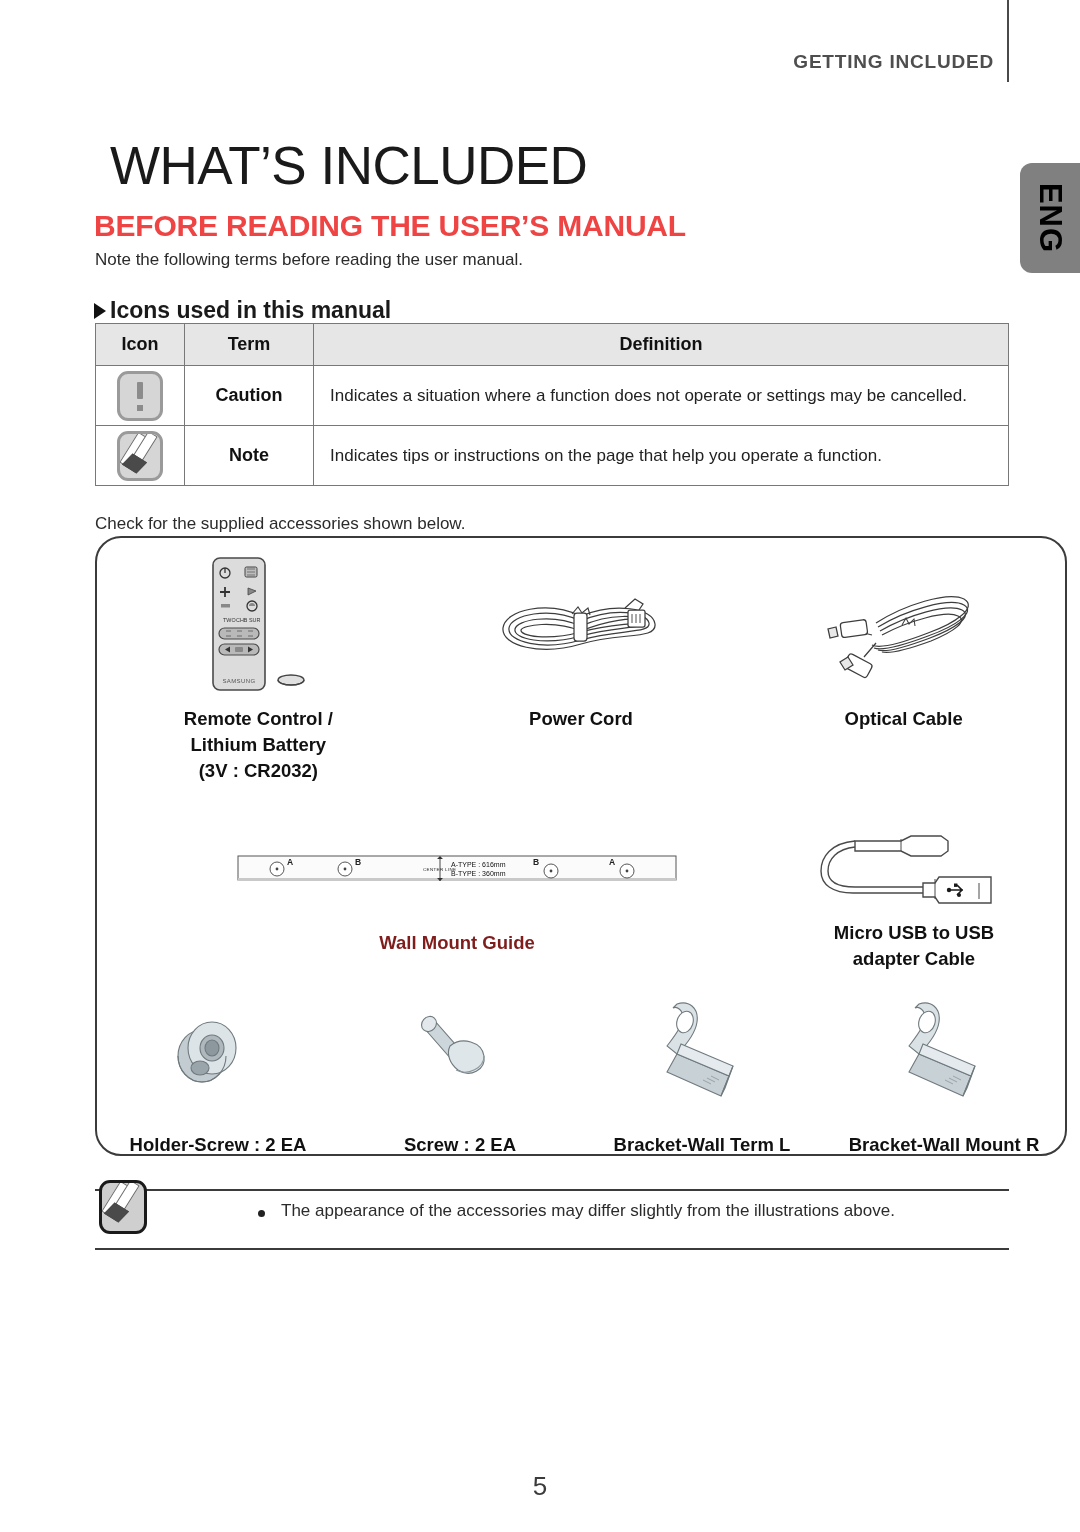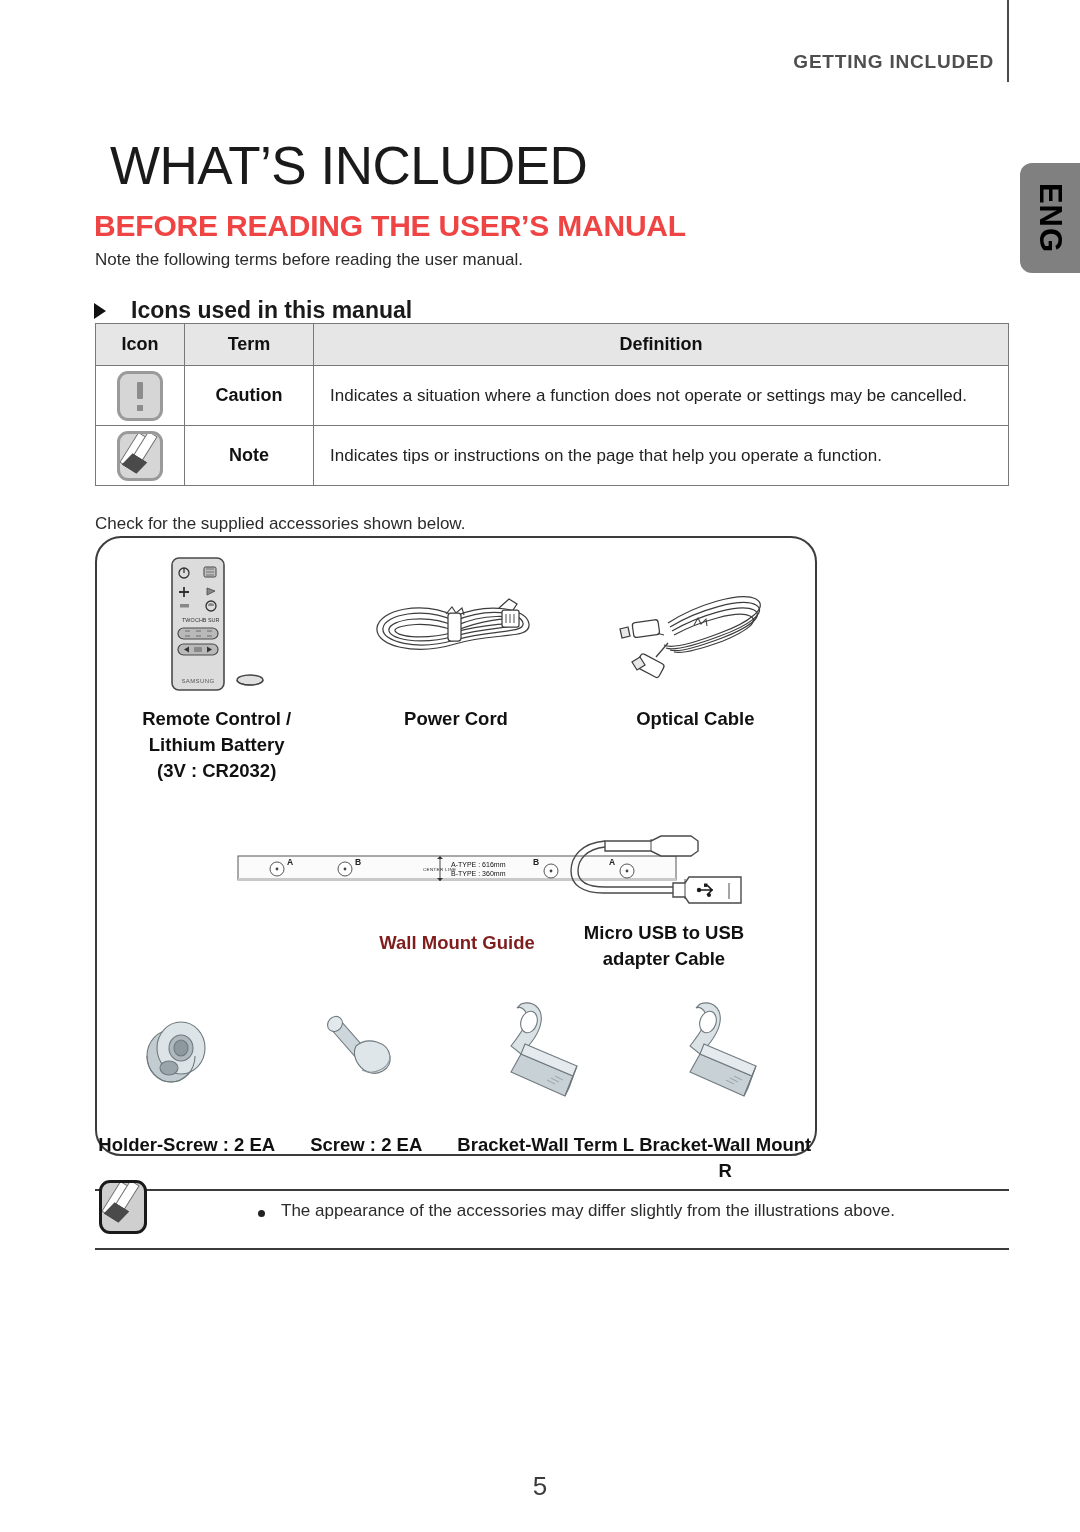--- a/index.html
+++ b/index.html
@@ -95,21 +95,21 @@
   #subsection-heading {
     position: absolute;
     left: 94px;
     top: 274px;
     font-size: 23px;
     font-weight: bold;
     color: #1a1a1a;
     white-space: nowrap;
     display: flex;
     align-items: center;
-    gap: 25px;
+    gap: 4px;
   }
   .tri-right {
     display: inline-block;
     width: 0; height: 0;
     border-left: 12px solid #111;
     border-top: 8px solid transparent;
     border-bottom: 8px solid transparent;
   }
 
   
@@ -208,21 +208,21 @@
     font-size: 17px;
     color: #2b2b2b;
     white-space: nowrap;
   }
 
   
   #accessories-box {
     position: absolute;
     left: 95px;
     top: 536px;
-    width: 722px;
+    width: 972px;
     height: 620px;
     border: 2px solid #3b3b3b;
     border-radius: 26px;
     box-sizing: border-box;
   }
   .acc-grid {
     position: absolute;
     display: flex;
     width: 100%;
   }

